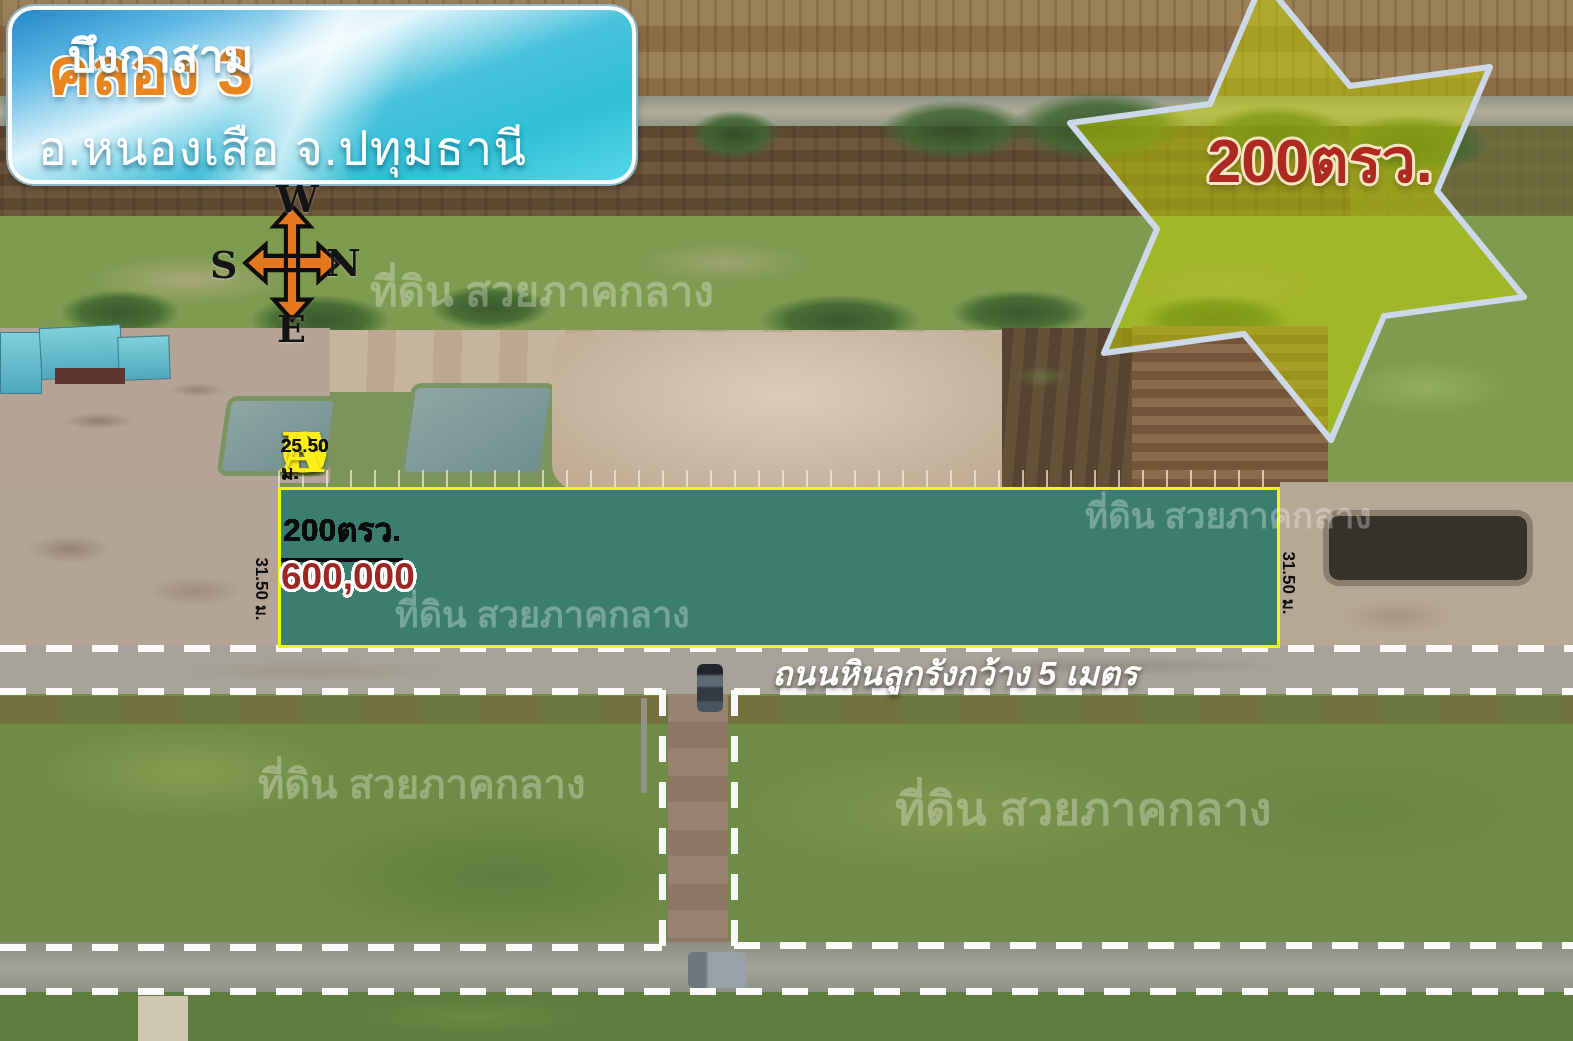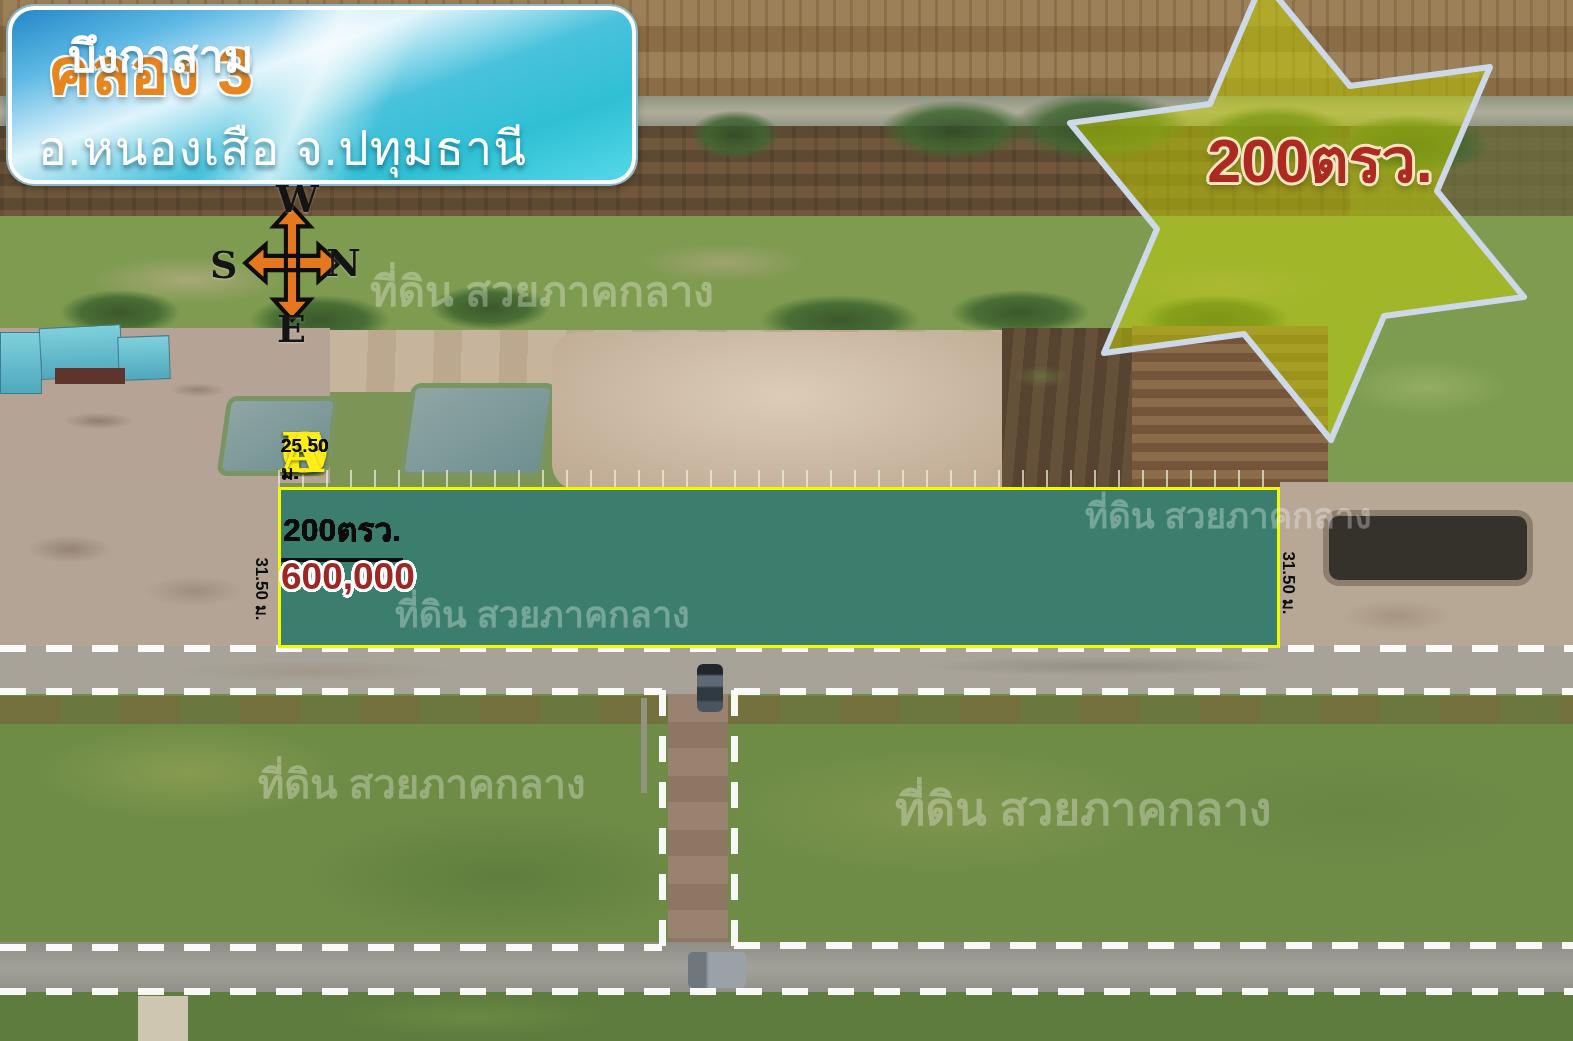--- a/index.html
+++ b/index.html
@@ -255,20 +255,21 @@
           <span>200ตรว.</span>
         </div>
       <div class="plot-price">600,000</div>
       <div class="plot-width">25.50 ม.</div>
     </div>
   </div>
 
   <div class="depth-label" style="left:205px;top:578px;">31.50 ม.</div>
   <div class="depth-label" style="left:1232px;top:572px;">31.50 ม.</div>
 
+  <div class="road-label">ถนนหินลูกรังกว้าง 5 เมตร</div>
 
   <svg class="star-svg" width="510" height="470" viewBox="0 0 510 470">
     <polygon points="221,2 308,108 448,89 395,213 482,319 342,338 289,462 202,356 62,375 115,251 28,145 168,126" fill="rgba(196,210,0,0.5)" stroke="#cdd9e8" stroke-width="6" stroke-linejoin="round"></polygon>
   </svg>
   <div class="star-text star-area">200ตรว.</div>
 
   <div class="banner">
     <div class="banner-gloss"></div>
     <div class="banner-line1">
       <span class="banner-title-hl">คลอง 3</span>

